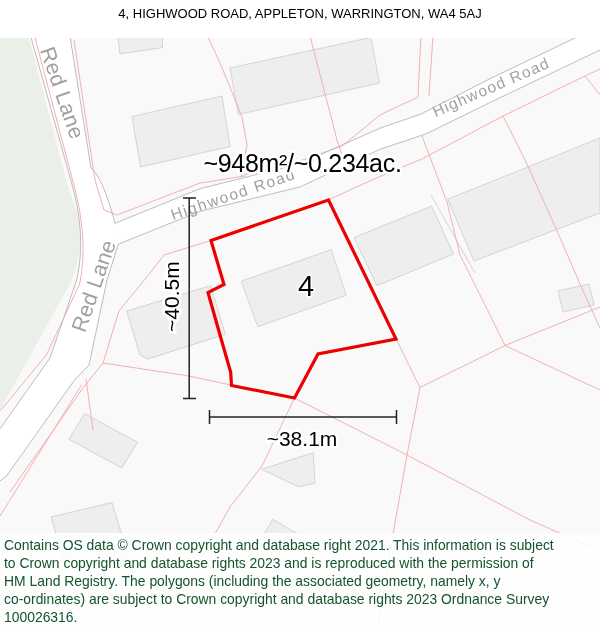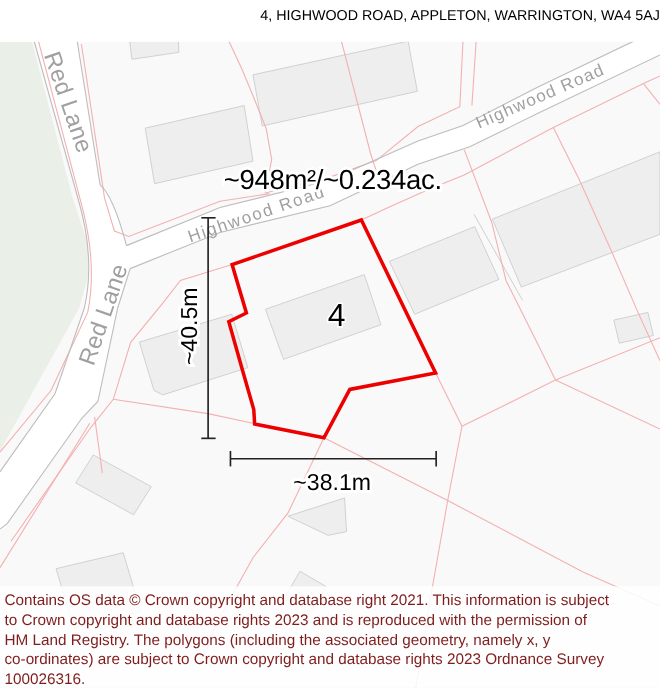--- a/index.html
+++ b/index.html
@@ -1,21 +1,21 @@
 <!DOCTYPE html>
 <html><head>
 <meta charset="utf-8">
 <style>
   html,body{margin:0;padding:0;}
   body{width:600px;height:625px;position:relative;font-family:"Liberation Sans",sans-serif;background:#fff;overflow:hidden;}
   #map{position:absolute;left:0;top:0;}
-  .hdr{position:absolute;left:0;top:0;width:600px;text-align:right;color:#000;}
+  .hdr{position:absolute;left:0;top:0;width:600px;text-align:center;color:#000;}
   .hdr .l1{font-size:13px;margin-top:6px;}
   .hdr .l2{font-size:14.5px;margin-top:3px;}
-  .ftr{position:absolute;left:4px;top:536px;width:596px;font-size:13.9px;line-height:18px;color:#7f1d1d;white-space:nowrap;}
+  .ftr{position:absolute;left:4px;top:536px;width:596px;font-size:13.9px;line-height:18px;color:#14532d;white-space:nowrap;}
 </style>
 </head>
 <body>
 <svg id="map" width="600" height="625" viewBox="0 0 600 625">
   <rect x="0" y="0" width="600" height="625" fill="#f9f9f9"></rect>
 
   <polygon points="0,30 27,30 66,180 84.5,236 72,280 0,410" fill="#eaefe7"></polygon>
 
   <path d="M29,30 L69,30 L91,168 Q103,178 115,223.3 L118.3,244.2 L107,280 L89,365 L74.5,380 L6.5,476 L0,481 L0,429 L2,426 L50,358 L76.7,280 Q87,235 70.8,180 L29,30 Z" fill="#ffffff"></path>
   <path d="M115,223.3 L200,189 L300,164 L380,128 L421,114 L490,79 L600,26 L600,50 L490,102.5 L427,133.5 L380,149 L300,187 L200,211 L160,228.3 L118.3,244.2 Z" fill="#ffffff"></path>

